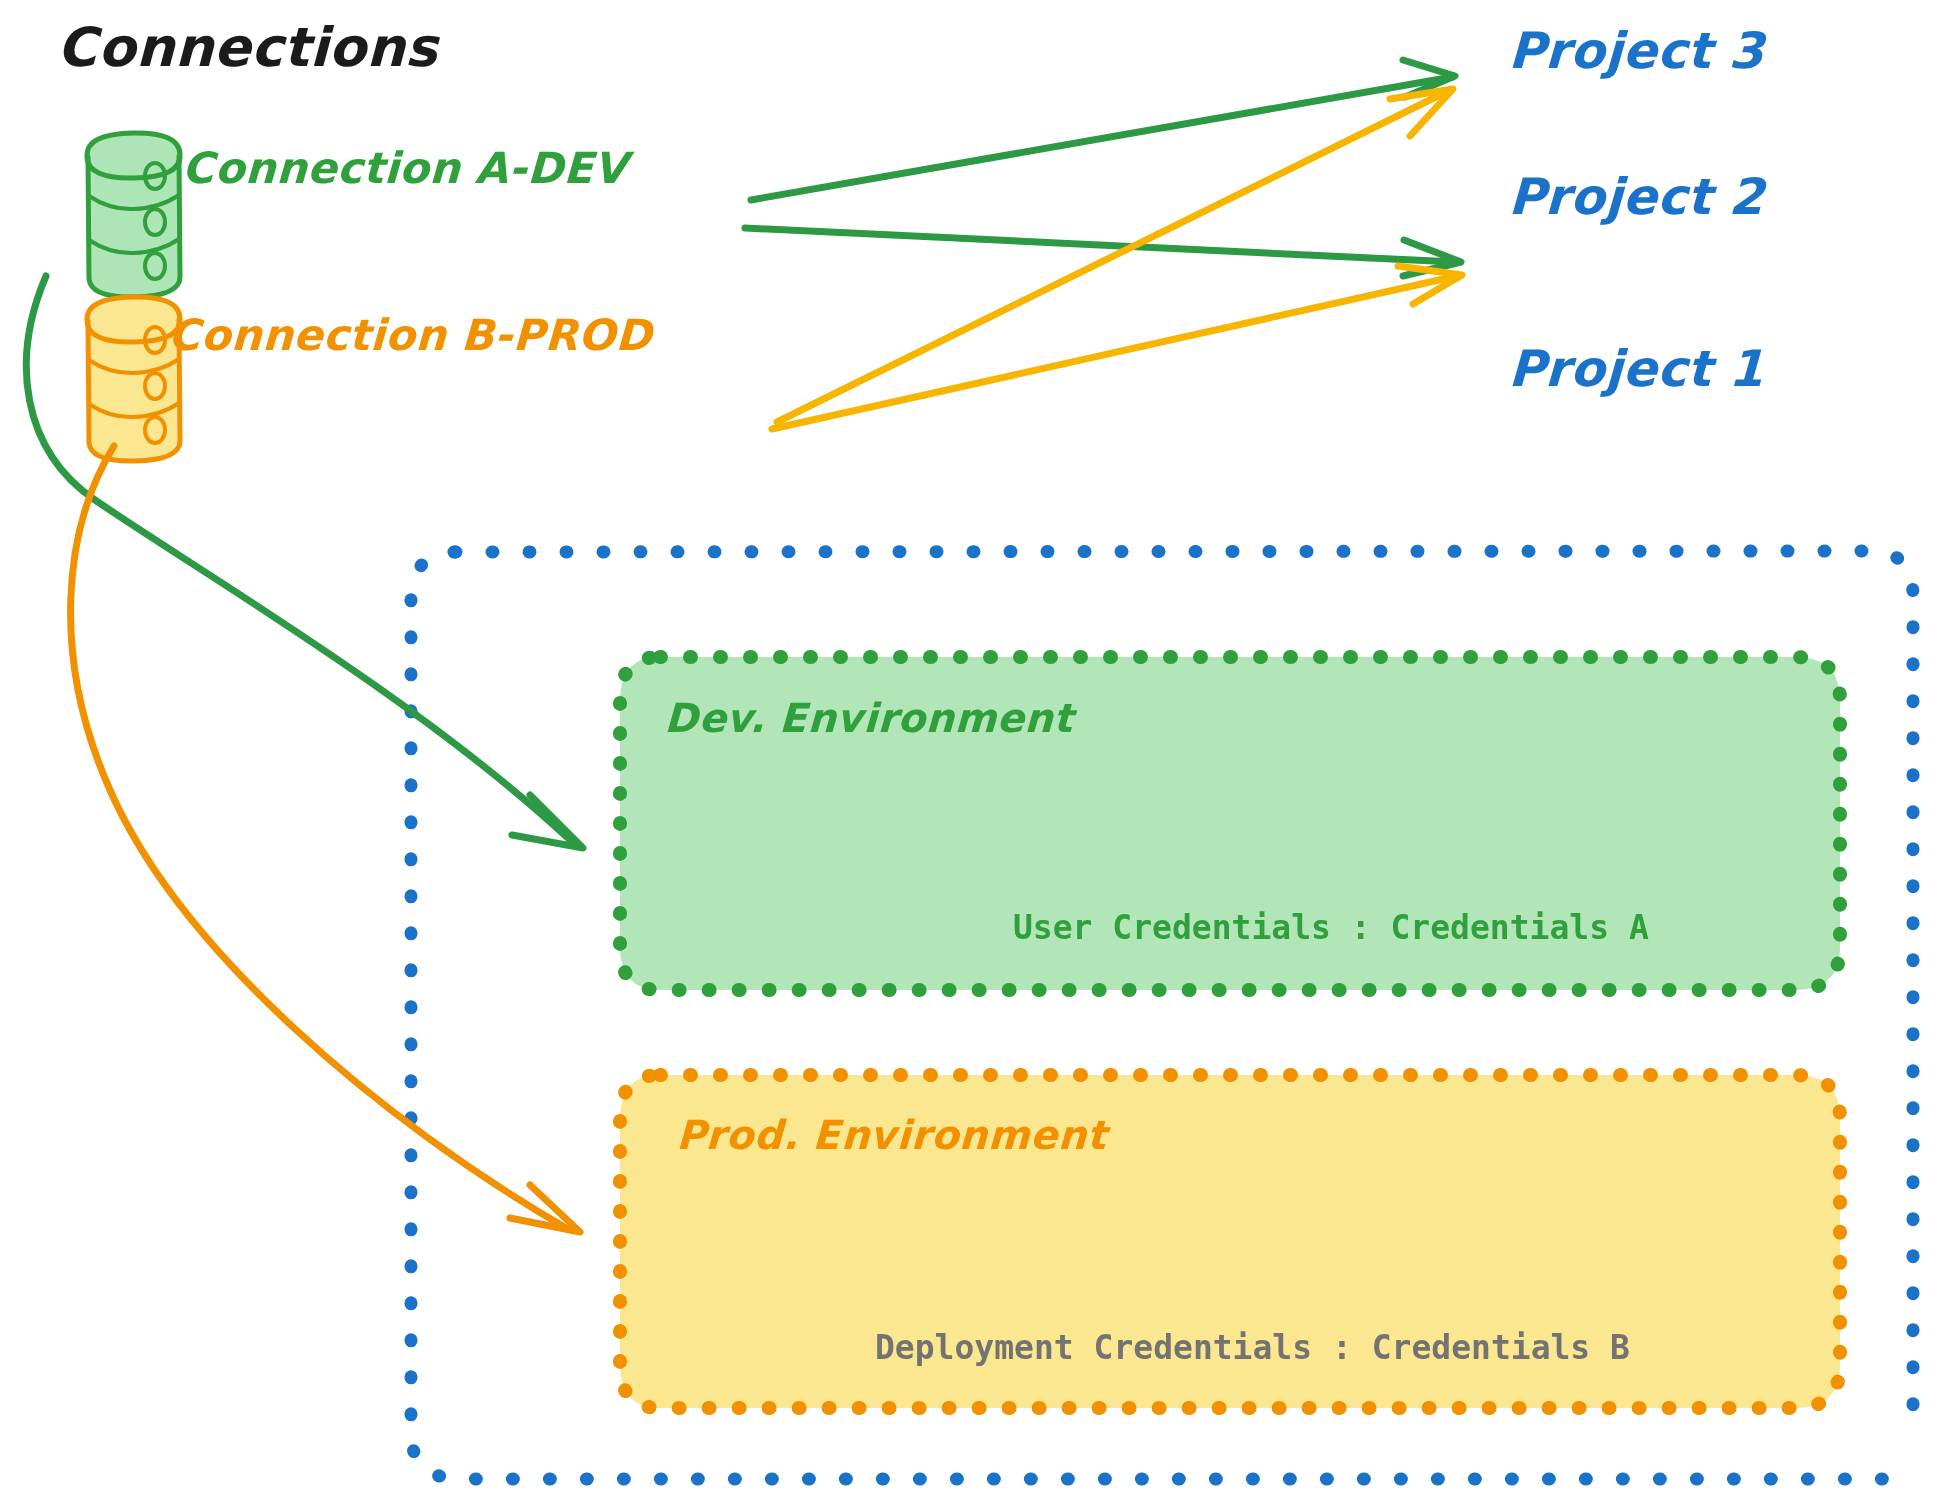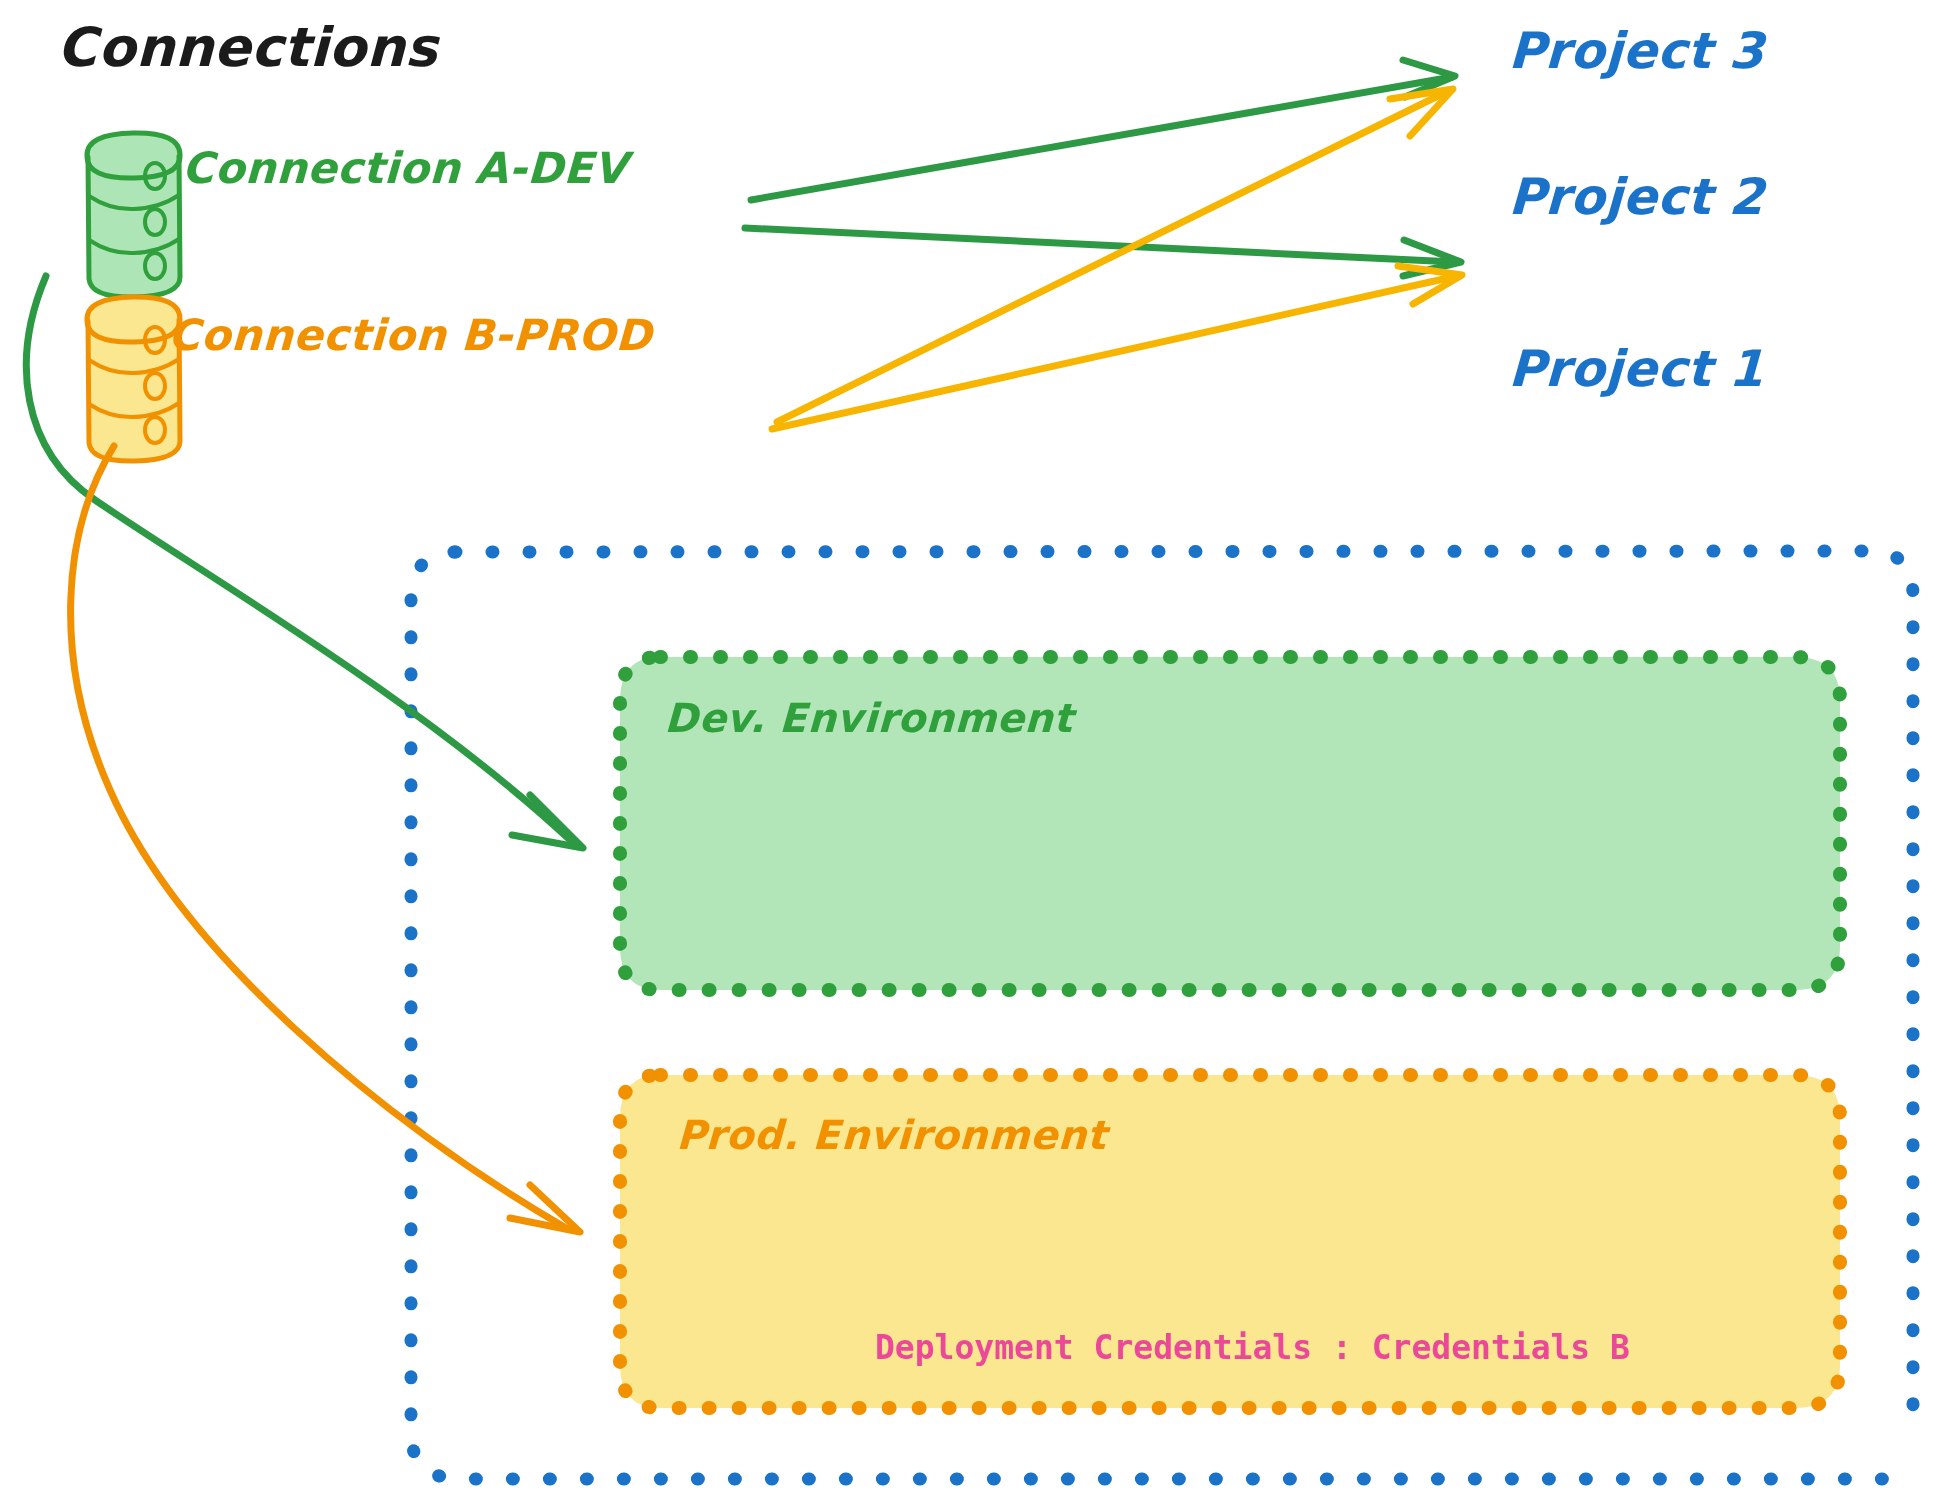--- a/index.html
+++ b/index.html
@@ -94,21 +94,21 @@
     transform: skewX(-5deg);
   }
   #label-dev-creds {
     left: 1013px; top: 908px;
     font-size: 33px;
     color: #2fa03c;
   }
   #label-prod-creds {
     left: 875px; top: 1328px;
     font-size: 33px;
-    color: #ec4899;
+    color: #737373;
   }
 </style>
 </head>
 <body>
 
 <div id="canvas">
 
   <svg id="diagram-svg" viewBox="0 0 1948 1506">
 
     <g>
@@ -191,18 +191,19 @@
   <div class="lbl hand" id="label-conn-b">Connection B-PROD</div>
 
   <div class="lbl hand" id="label-project-3">Project 3</div>
 
   <div class="lbl hand" id="label-project-2">Project 2</div>
 
   <div class="lbl hand" id="label-project-1">Project 1</div>
 
   <div class="lbl hand" id="label-dev-env">Dev. Environment</div>
 
+  <div class="lbl mono" id="label-dev-creds">User Credentials : Credentials A</div>
 
   <div class="lbl hand" id="label-prod-env">Prod. Environment</div>
 
   <div class="lbl mono" id="label-prod-creds">Deployment Credentials : Credentials B</div>
 
 </div>
 
 </body></html>

